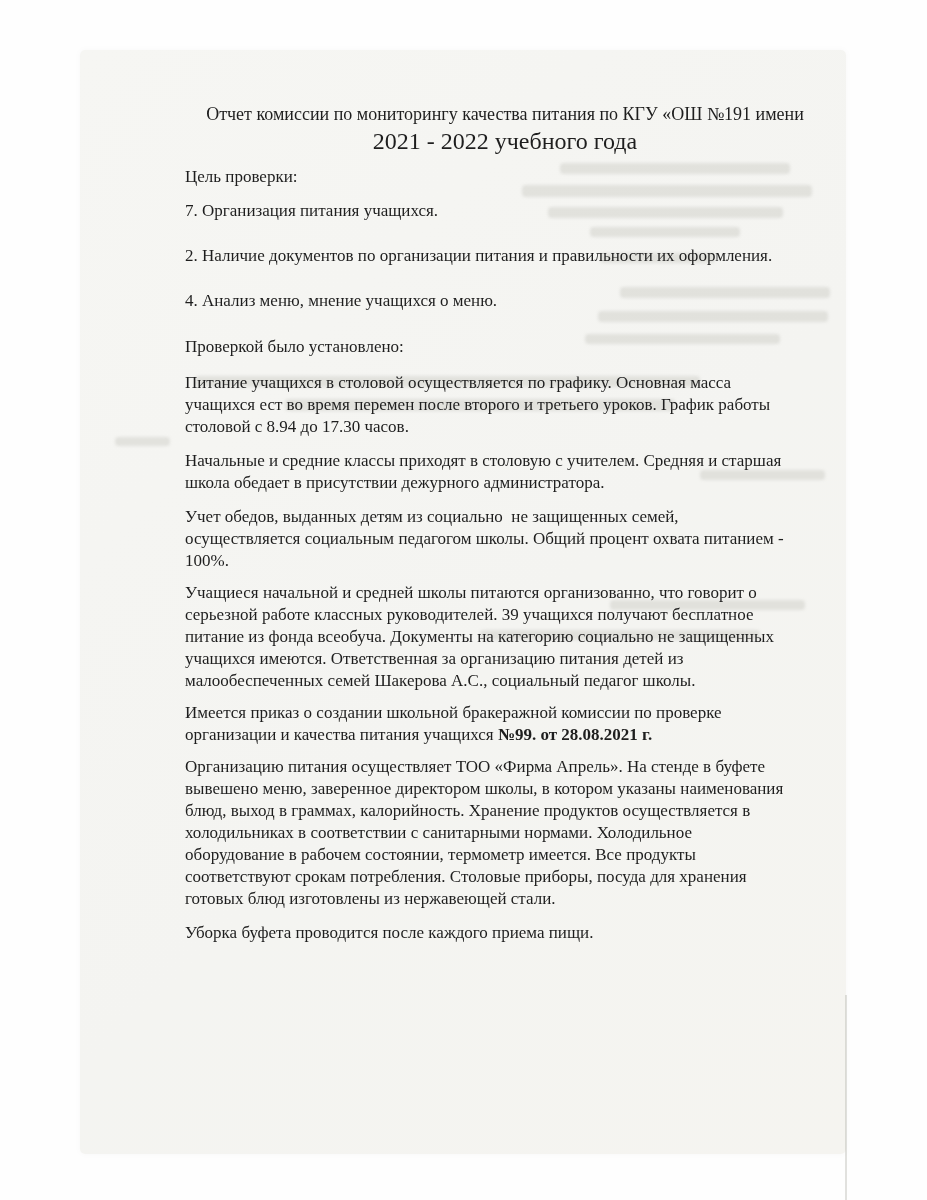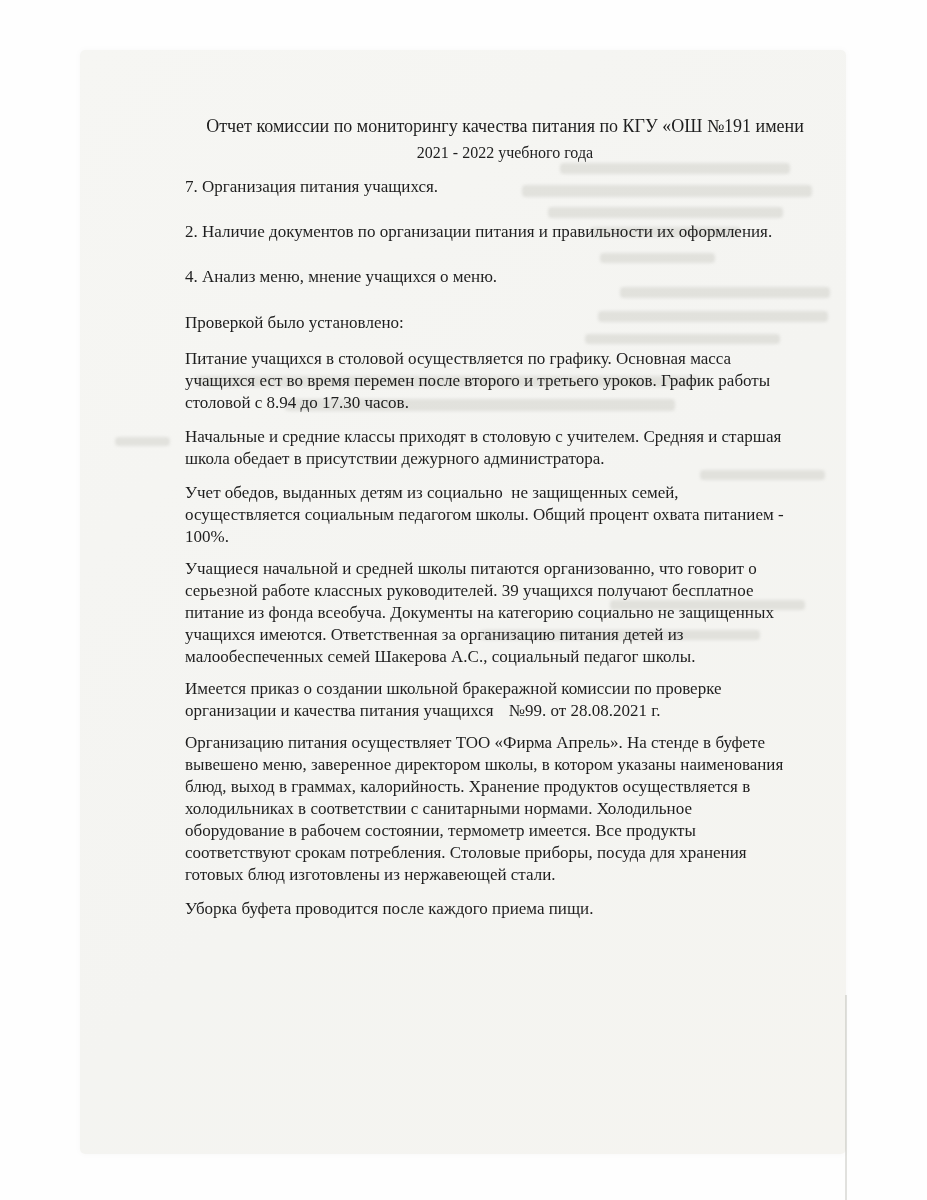--- a/index.html
+++ b/index.html
@@ -25,46 +25,46 @@
     width: 766px;
     height: 1104px;
     background: #f5f5f2;
     background: linear-gradient(135deg, #f6f6f3 0%, #f4f4f1 55%, #f5f4f0 100%);
     border-radius: 5px;
     box-shadow: 0 0 7px rgba(0,0,0,0.03);
   }
   .content {
     position: absolute;
     left: 105px;
-    top: 62px;
+    top: 50px;
     width: 640px;
     color: #1e1e1e;
     font-size: 17px;
     line-height: 22px;
   }
   .title {
     text-align: center;
     font-size: 18px;
     line-height: 28px;
   }
   .subtitle {
     text-align: center;
     margin-top: 2px;
-    font-size: 16px;
+    font-size: 24px;
   }
   .para {
     white-space: pre-wrap;
     margin: 0;
   }
   .mt10 { margin-top: 10px; }
   .mt11 { margin-top: 23px; }
   .mt12 { margin-top: 12px; }
   .mt14 { margin-top: 14px; }
   .mt38 { margin-top: 24px; }
-  .bold { font-weight: normal; margin-left: 11px; }
+  .bold { font-weight: bold; }
   
   .bleed {
     position: absolute;
     background: rgba(152, 149, 140, 0.20);
     border-radius: 4px;
     filter: blur(1.6px);
     pointer-events: none;
   }
   .fold-line {
     position: absolute;
@@ -97,20 +97,21 @@
     <div class="bleed" style="left:400px; top:580px; width:280px; height:10px;"></div>
     <div class="bleed" style="left:530px; top:550px; width:195px; height:10px;"></div>
     <div class="fold-line"></div>
 
     <div class="content">
       <div class="title">
         <div>Отчет комиссии по мониторингу качества питания по КГУ «ОШ №191 имени</div>
       </div>
       <div class="subtitle">2021 - 2022  учебного года</div>
 
+      <p class="para mt14">Цель проверки:</p>
 
       <p class="para mt12">7. Организация питания учащихся.</p>
       <p class="para mt11">2. Наличие документов по организации питания и правильности их оформления.</p>
       <p class="para mt11">4. Анализ меню, мнение учащихся о меню.</p>
 
       <p class="para mt38">Проверкой было установлено:</p>
 
       <p class="para mt14">Питание учащихся в столовой осуществляется по графику. Основная масса
 учащихся ест во время перемен после второго и третьего уроков. График работы
 столовой с 8.94 до 17.30 часов.</p>

